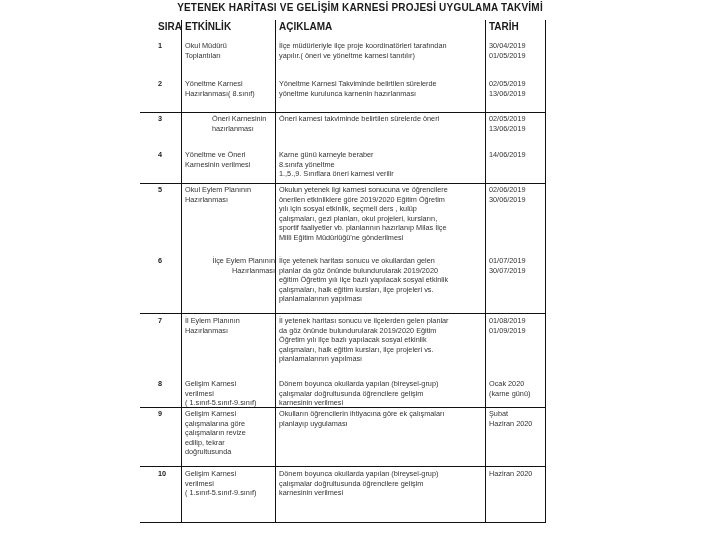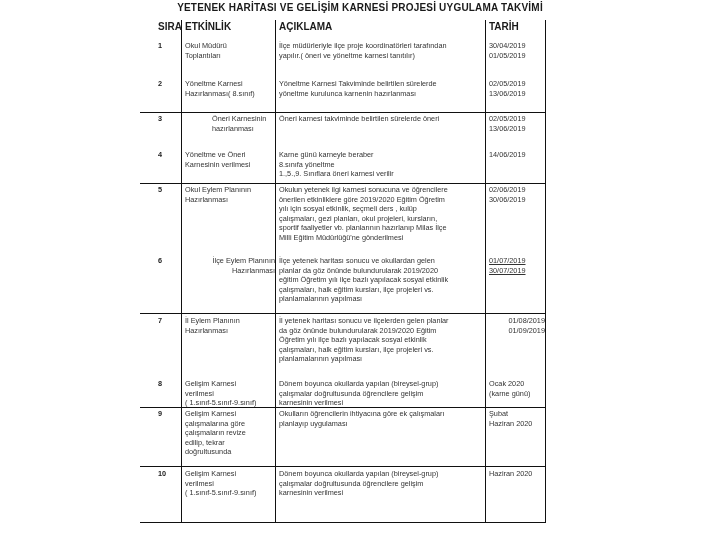--- a/index.html
+++ b/index.html
@@ -132,40 +132,40 @@
       <span class="line">İlçe Eylem Planının</span>
       <span class="line">Hazırlanması</span>
     </div>
     <div class="cell acik" style="top:236px;">
       <span class="line">İlçe yetenek haritası sonucu ve okullardan gelen</span>
       <span class="line">planlar da göz önünde bulundurularak 2019/2020</span>
       <span class="line">eğitim Öğretim yılı ilçe bazlı yapılacak sosyal etkinlik</span>
       <span class="line">çalışmaları, halk eğitim kursları, ilçe projeleri vs.</span>
       <span class="line">planlamalarının yapılması</span>
     </div>
-    <div class="cell tarih" style="top:236px;text-decoration:underline;">
+    <div class="cell tarih" style="top:236px;">
       <span class="line">01/07/2019</span>
       <span class="line">30/07/2019</span>
     </div>
   </div>
 
   <div>
     <div class="cell sira" style="top:296px;">7</div>
     <div class="cell etk" style="top:296px;">
       <span class="line">İl Eylem Planının</span>
       <span class="line">Hazırlanması</span>
     </div>
     <div class="cell acik" style="top:296px;">
       <span class="line">İl yetenek haritası sonucu ve ilçelerden gelen planlar</span>
       <span class="line">da göz önünde bulundurularak 2019/2020 Eğitim</span>
       <span class="line">Öğretim yılı ilçe bazlı yapılacak sosyal etkinlik</span>
       <span class="line">çalışmaları, halk eğitim kursları, ilçe projeleri vs.</span>
       <span class="line">planlamalarının yapılması</span>
     </div>
-    <div class="cell tarih" style="top:296px;text-align:right;">
+    <div class="cell tarih" style="top:296px;">
       <span class="line">01/08/2019</span>
       <span class="line">01/09/2019</span>
     </div>
   </div>
 
   <div>
     <div class="cell sira" style="top:359px;">8</div>
     <div class="cell etk" style="top:359px;">
       <span class="line">Gelişim Karnesi</span>
       <span class="line">verilmesi</span>

